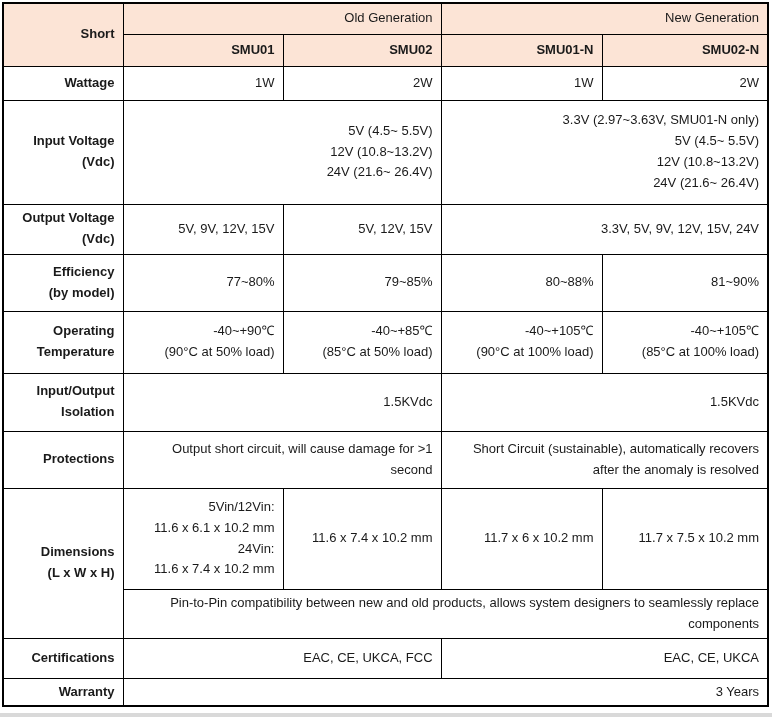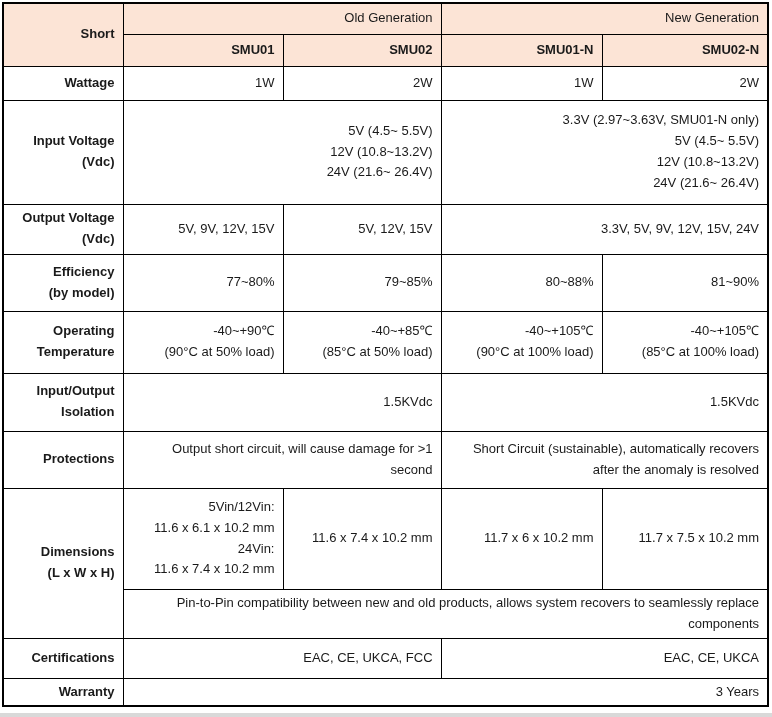--- a/index.html
+++ b/index.html
@@ -155,21 +155,21 @@
       <td>5Vin/12Vin:
 11.6 x 6.1 x 10.2 mm
 24Vin:
 11.6 x 7.4 x 10.2 mm</td>
       <td>11.6 x 7.4 x 10.2 mm</td>
       <td>11.7 x 6 x 10.2 mm</td>
       <td>11.7 x 7.5 x 10.2 mm</td>
     </tr>
 
     <tr class="r-pin">
-      <td colspan="4">Pin-to-Pin compatibility between new and old products, allows system recovers to seamlessly replace components</td>
+      <td colspan="4">Pin-to-Pin compatibility between new and old products, allows system designers to seamlessly replace components</td>
     </tr>
 
     <tr class="r-cert">
       <td class="bold">Certifications</td>
       <td colspan="2">EAC, CE, UKCA, FCC</td>
       <td colspan="2">EAC, CE, UKCA</td>
     </tr>
 
     <tr class="r-warr">
       <td class="bold">Warranty</td>

